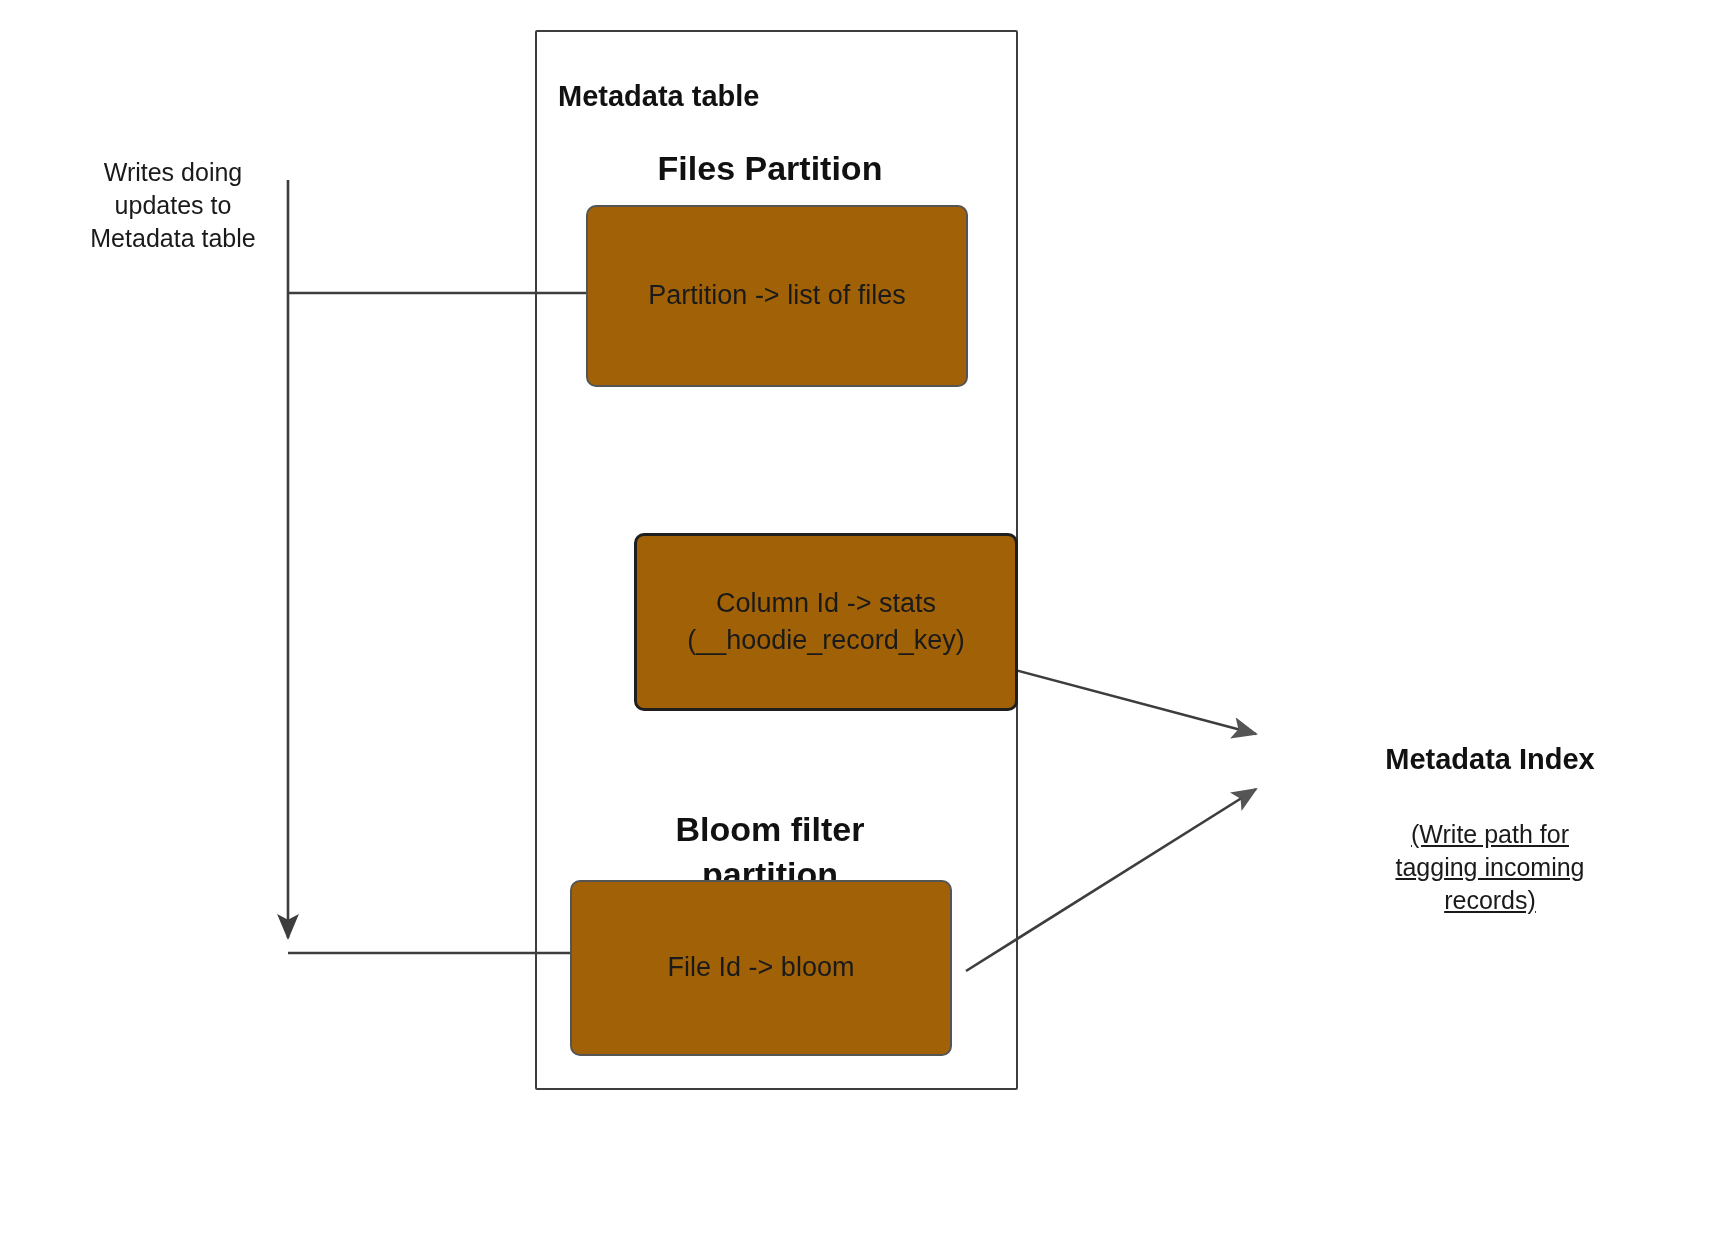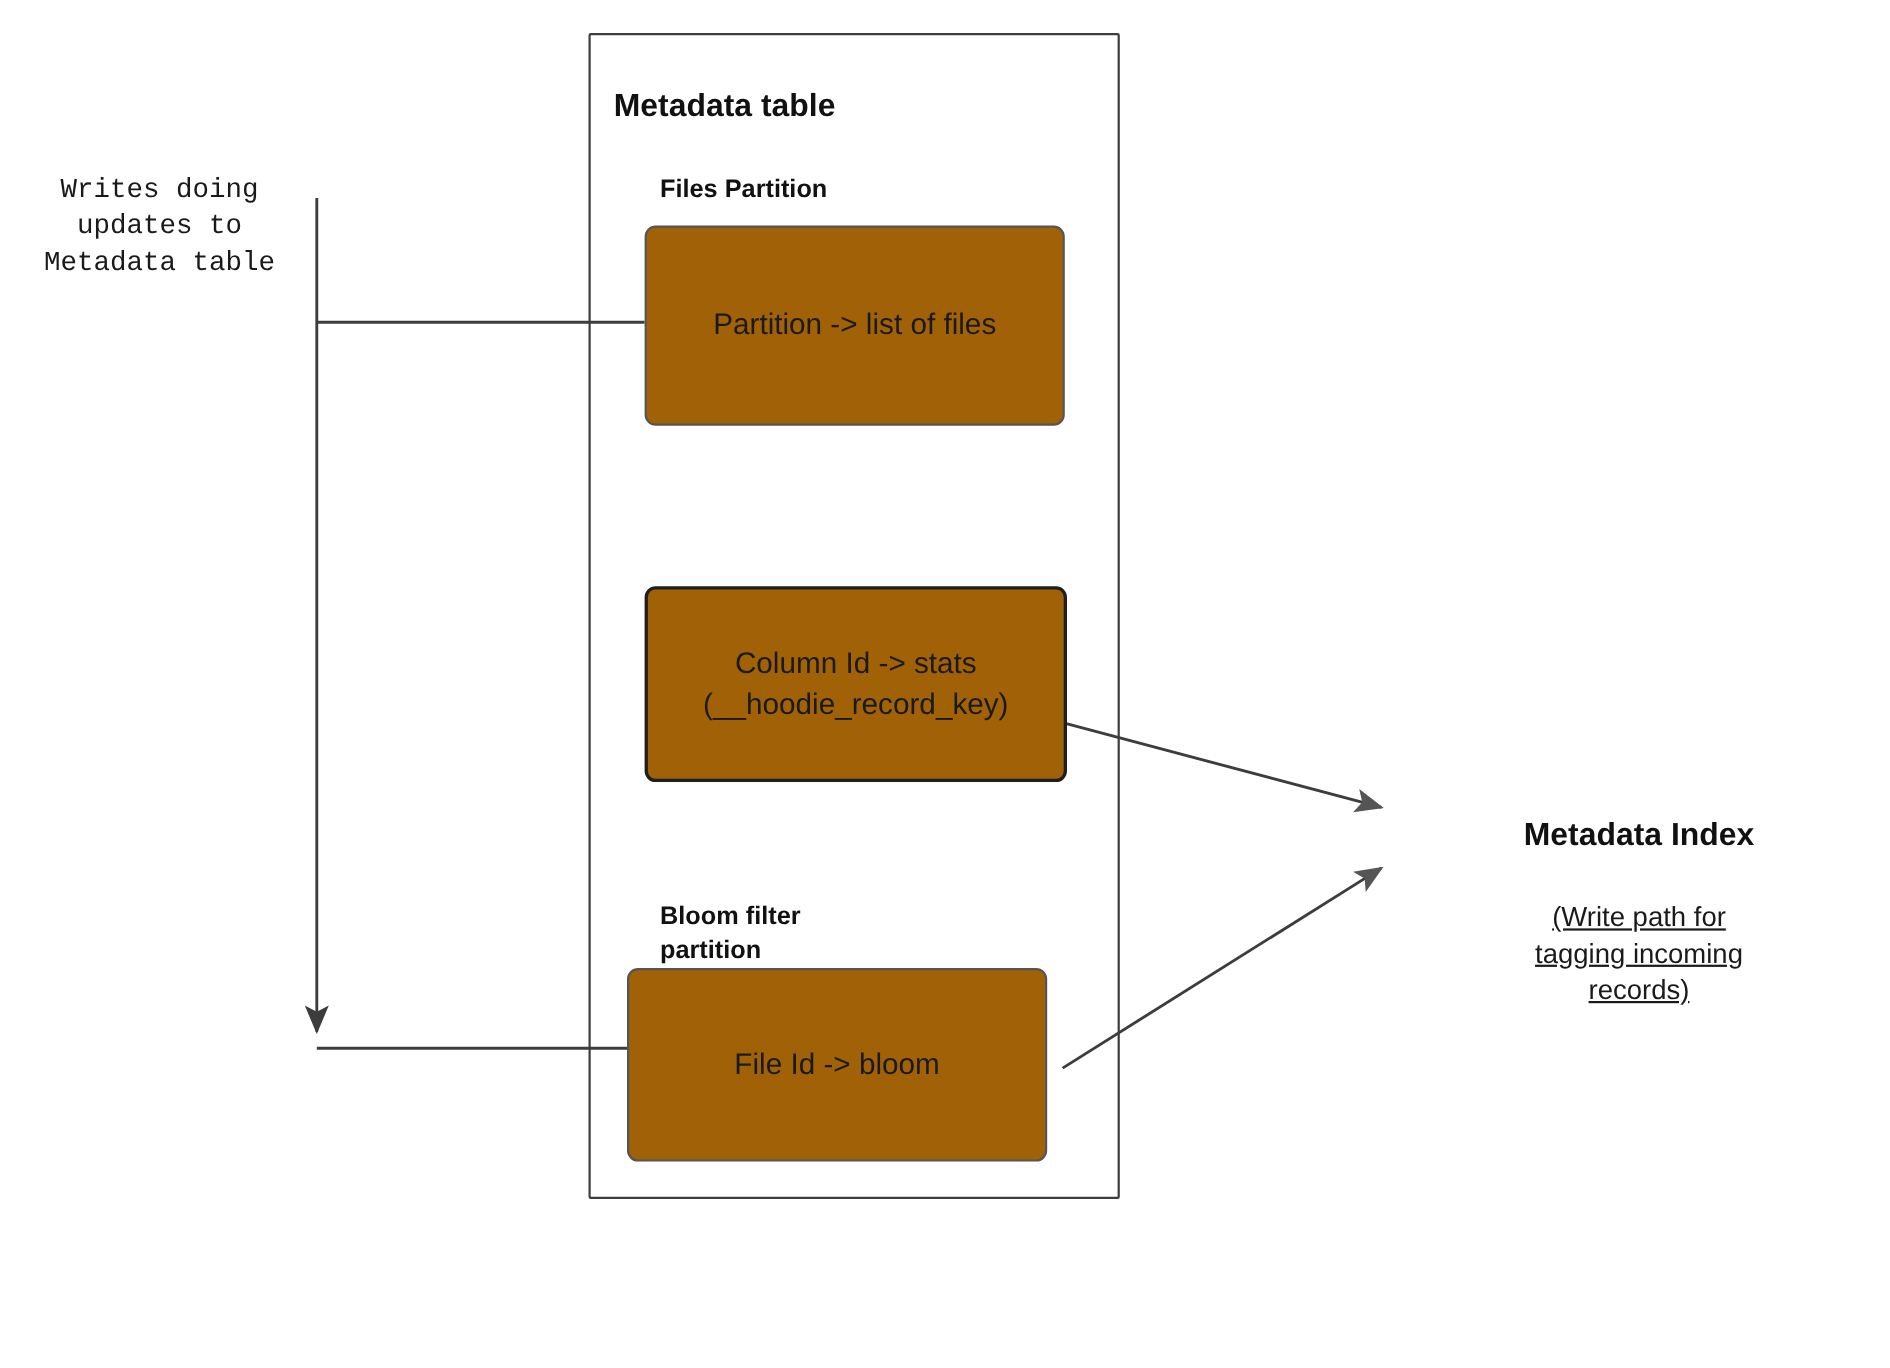--- a/index.html
+++ b/index.html
@@ -41,53 +41,53 @@
     border: 2px solid #555555;
     border-radius: 10px;
     background: #a16207;
     display: flex;
     align-items: center;
     justify-content: center;
     text-align: center;
   }
   .inner-box.strong {
     border: 3px solid #1f1f1f;
+    margin-left: 48px;
   }
   .inner-text {
     font-size: 27px;
     line-height: 1.38;
     color: #1a1a1a;
     white-space: pre-line;
     text-align: center;
   }
   .section-title {
     position: absolute;
     font-weight: bold;
-    font-size: 23px;
+    font-size: 34px;
+    text-align: center;
     line-height: 1.33;
     white-space: pre-line;
     color: #111111;
-    margin-top: 10px;
   }
   #table-title {
     position: absolute;
     left: 558px;
     top: 80px;
     font-weight: bold;
     font-size: 29px;
     color: #111111;
     text-align: left;
   }
   #writes-label {
-    left: 0;
+    left: 28px;
     top: 156px;
     width: 290px;
     font-size: 25px;
     color: #1a1a1a;
-    font-family: Liberation Mono, monospace;
   }
   #index-title {
     position: absolute;
     left: 1290px;
     top: 743px;
     width: 400px;
     text-align: center;
     font-weight: bold;
     font-size: 29px;
     color: #111111;

